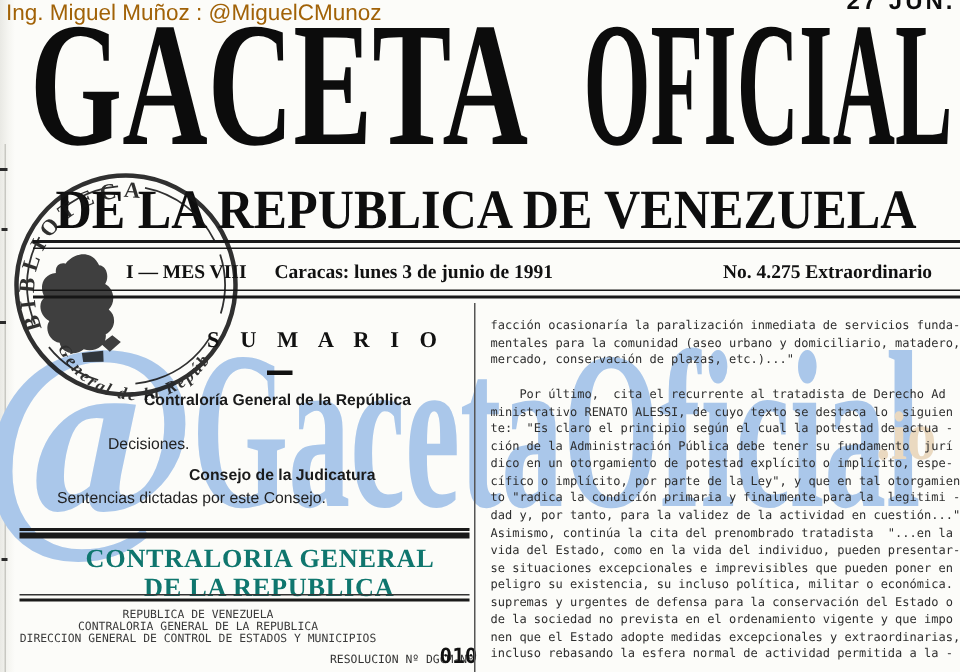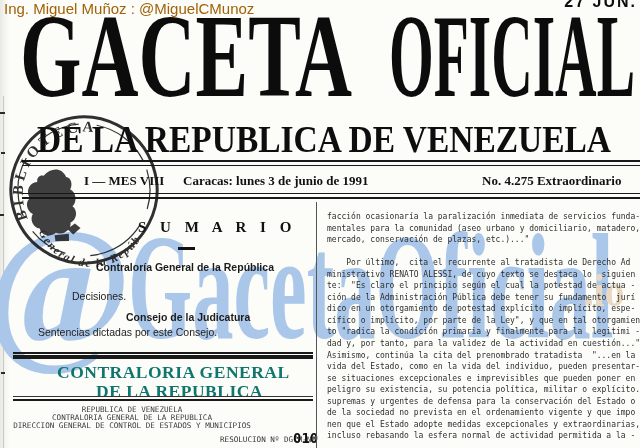--- a/index.html
+++ b/index.html
@@ -156,20 +156,20 @@
       <div class="tw-line">ministrativo RENATO ALESSI, de cuyo texto se destaca lo  siguien</div>
       <div class="tw-line">te:  "Es claro el principio según el cual la potestad de actua -</div>
       <div class="tw-line">ción de la Administración Pública debe tener su fundamento  jurí</div>
       <div class="tw-line">dico en un otorgamiento de potestad explícito o implícito, espe-</div>
       <div class="tw-line">cífico o implícito, por parte de la Ley", y que en tal otorgamien</div>
       <div class="tw-line">to "radica la condición primaria y finalmente para la  legitimi -</div>
       <div class="tw-line">dad y, por tanto, para la validez de la actividad en cuestión...".</div>
       <div class="tw-line">Asimismo, continúa la cita del prenombrado tratadista  "...en la</div>
       <div class="tw-line">vida del Estado, como en la vida del individuo, pueden presentar-</div>
       <div class="tw-line">se situaciones excepcionales e imprevisibles que pueden poner en</div>
-      <div class="tw-line">peligro su existencia, su potencia política, militar o explícito.</div>
+      <div class="tw-line">peligro su existencia, su incluso política, militar o económica.</div>
       <div class="tw-line">supremas y urgentes de defensa para la conservación del Estado o</div>
       <div class="tw-line">de la sociedad no prevista en el ordenamiento vigente y que impo</div>
       <div class="tw-line">nen que el Estado adopte medidas excepcionales y extraordinarias,</div>
       <div class="tw-line">incluso rebasando la esfera normal de actividad permitida a la -</div>
     </div>
 
 </div>
 
 </body></html>

